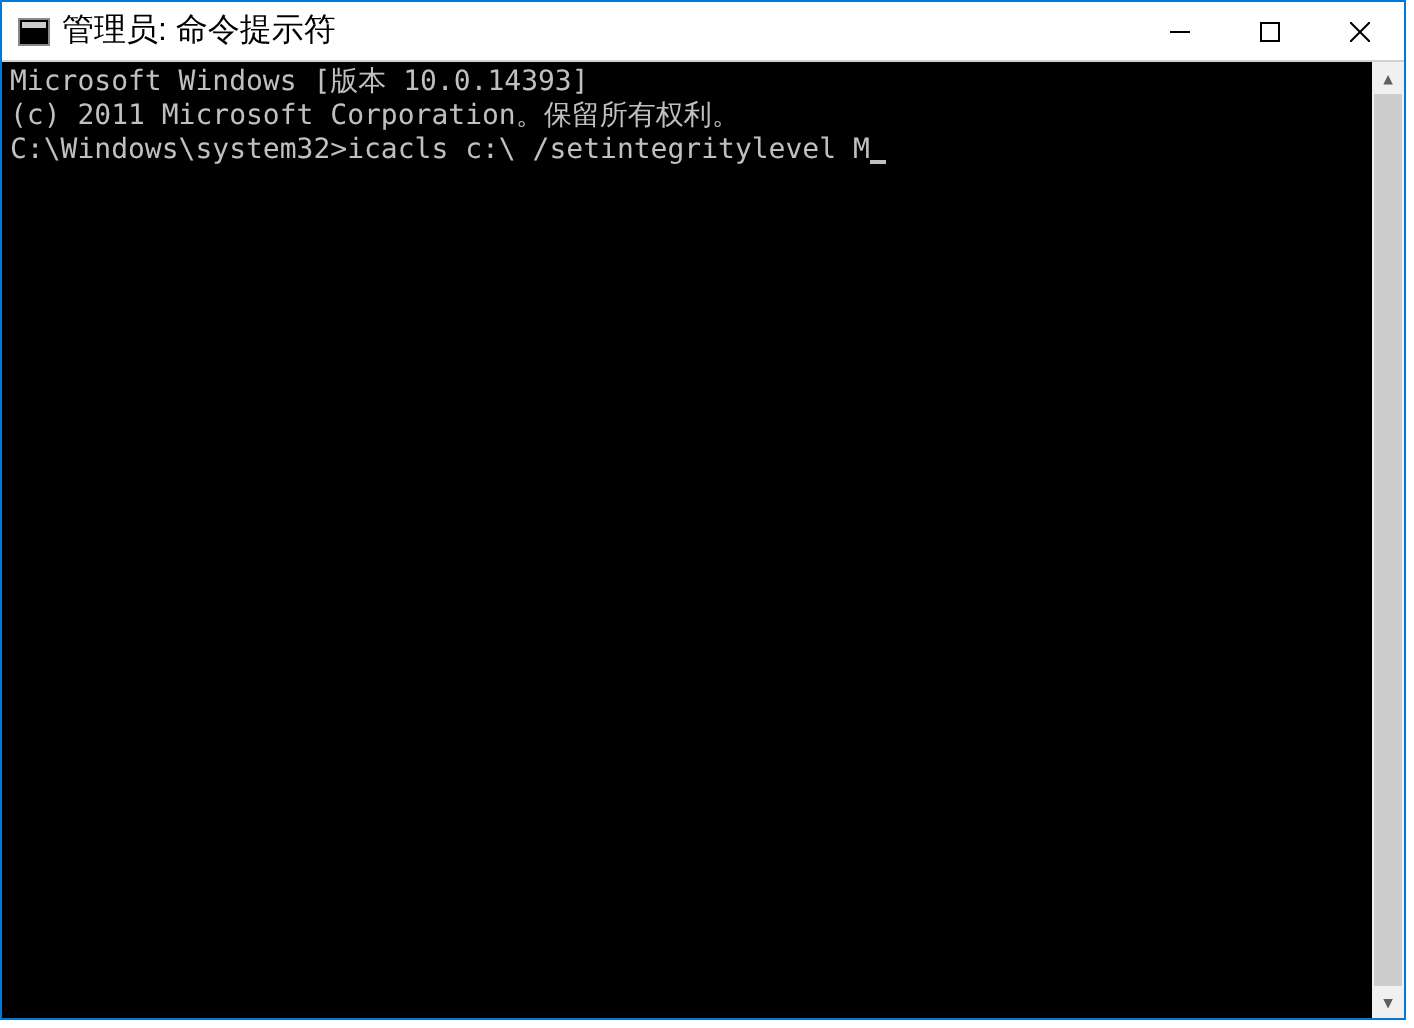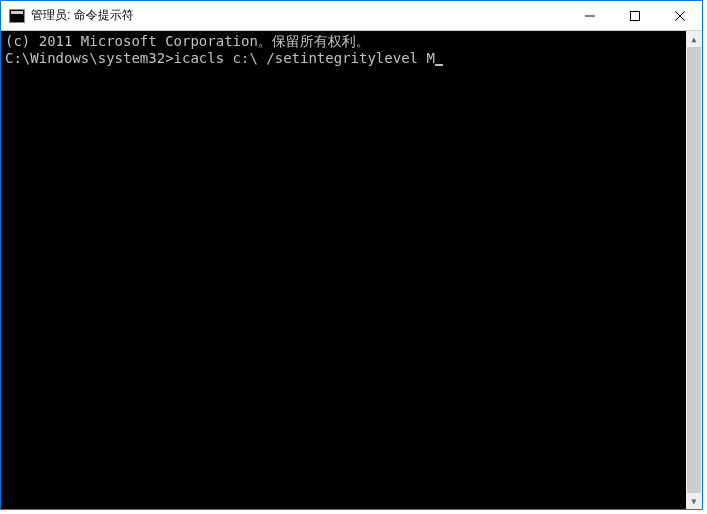--- a/index.html
+++ b/index.html
@@ -44,21 +44,21 @@
     .titlebar-icon::before {
       content: "";
       position: absolute;
       top: 1px;
       left: 1px;
       width: 12px;
       height: 3px;
       background: #ccc;
     }
     .titlebar-title {
-      font-size: 12px;
+      font-size: 16px;
       color: #000;
       flex: 1;
       font-family: "Microsoft YaHei", "SimSun", sans-serif;
     }
     .window-controls {
       display: flex;
       height: 100%;
     }
     .window-control {
       width: 45px;
@@ -158,20 +158,20 @@
       </div>
       <div class="window-control close">
         <svg width="10" height="10" viewBox="0 0 10 10">
             <line x1="0" y1="0" x2="10" y2="10" stroke="black" stroke-width="1"></line>
             <line x1="10" y1="0" x2="0" y2="10" stroke="black" stroke-width="1"></line>
           </svg>
       </div>
     </div>
   </div>
   <div class="terminal-area">
-    <div class="terminal-content"><span class="terminal-line">(c) 2011 Microsoft Corporation。保留所有权利。</span><span class="terminal-line"></span><span>C:\Windows\system32&gt;</span><span>icacls c:\ /setintegritylevel M</span><span class="cursor"></span></div>
+    <div class="terminal-content"><span class="terminal-line">Microsoft Windows [版本 10.0.14393]</span><span class="terminal-line">(c) 2011 Microsoft Corporation。保留所有权利。</span><span class="terminal-line"></span><span>C:\Windows\system32&gt;</span><span>icacls c:\ /setintegritylevel M</span><span class="cursor"></span></div>
     <div class="scrollbar">
       <div class="scrollbar-up">▲</div>
       <div class="scrollbar-thumb"></div>
       <div class="scrollbar-down">▼</div>
     </div>
   </div>
 </div>
 
 </body></html>

